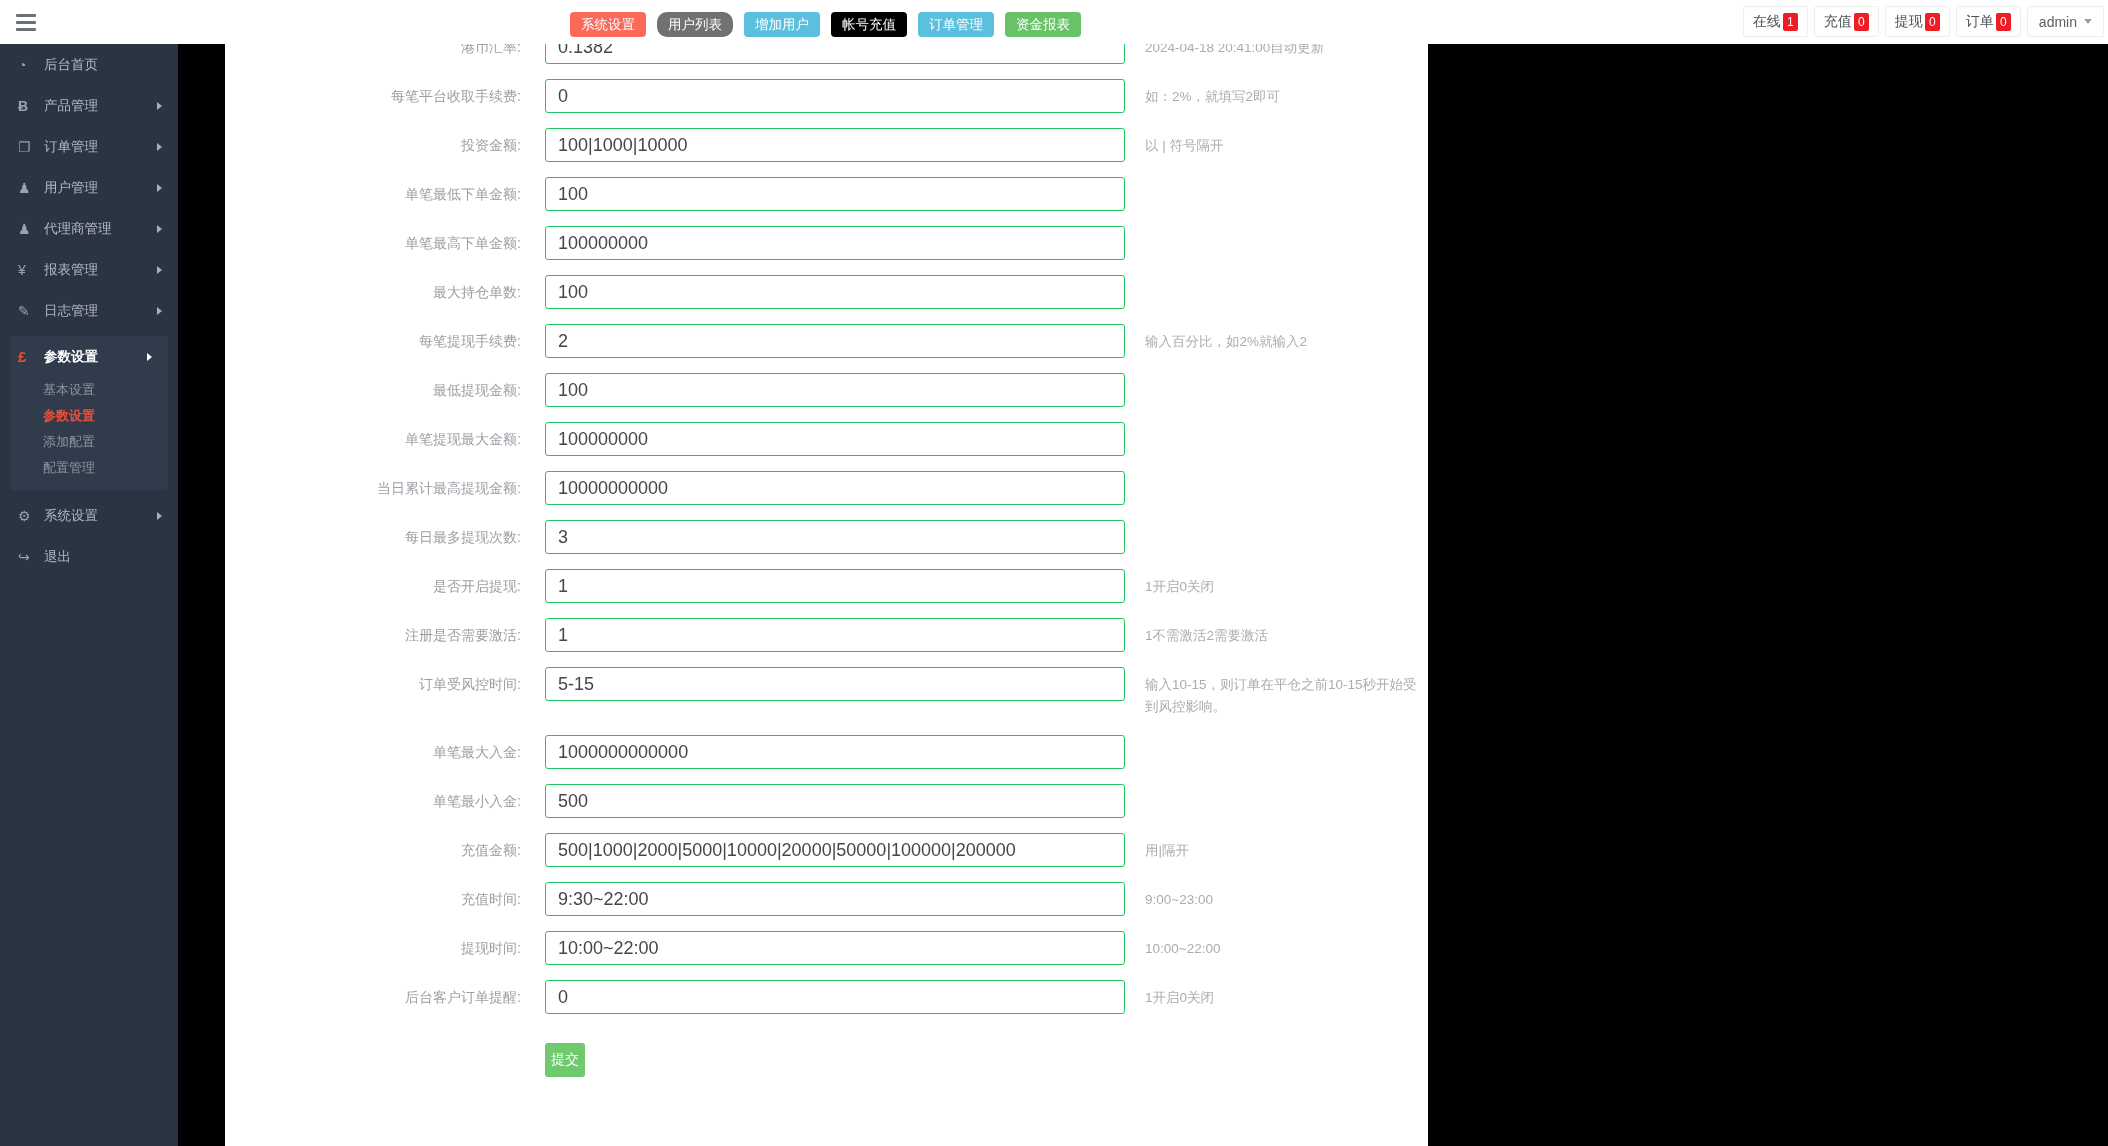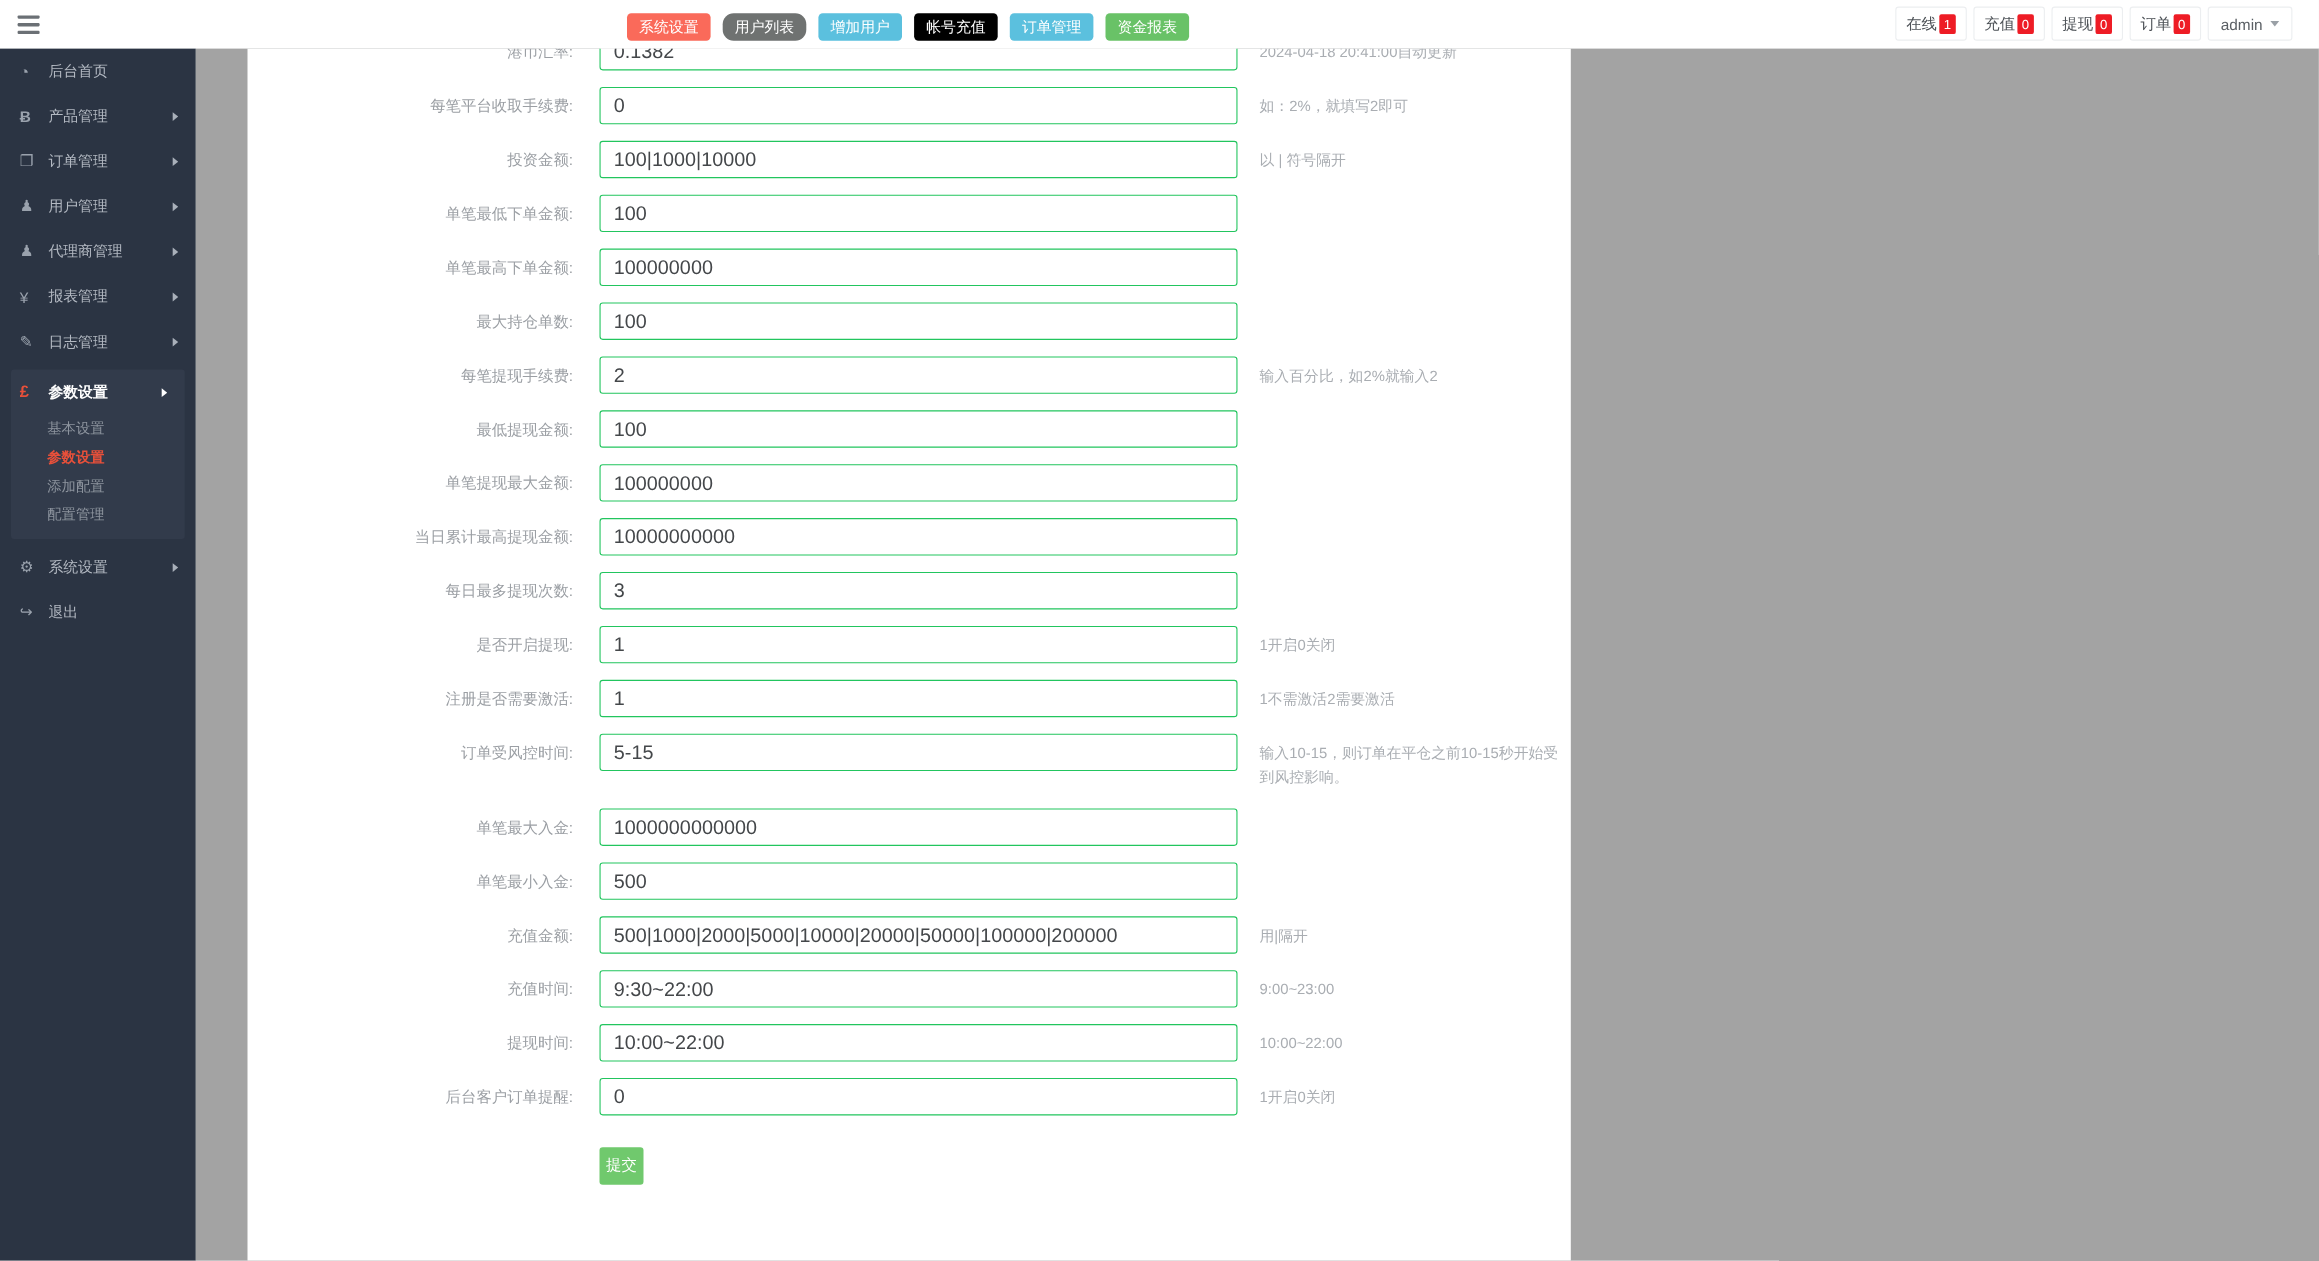--- a/index.html
+++ b/index.html
@@ -39,21 +39,21 @@
     border: none; cursor: pointer;
     font-family: "Liberation Sans", sans-serif;
     white-space: nowrap;
   }
   .tbtn.red    { background: #fa6a5a; }
   .tbtn.gray   { background: #6f7271; }
   .tbtn.blue   { background: #5bc0de; }
   .tbtn.green  { background: #69c267; }
 
   .topright {
-    position: absolute; right: 24px; top: 6px;
+    position: absolute; right: 4px; top: 6px;
     display: flex; align-items: center; gap: 6px;
   }
   .stat-pill {
     display: flex; align-items: center; gap: 2px;
     height: 31px; padding: 0 9px;
     background: #fff; border: 1px solid #eceef0; border-radius: 3px;
     font-size: 14px; color: #4c5156; cursor: pointer;
     white-space: nowrap;
   }
   .badge-red {
@@ -129,21 +129,21 @@
     color: #8d949e;
     cursor: pointer;
     white-space: nowrap;
   }
   .sub-item.current { color: #e8503a; font-weight: bold; }
 
   
   .content-area {
     position: absolute; top: 44px; left: 178px;
     width: 1930px; height: 1102px;
-    background: #a3a3a3;
+    background: #000000;
     overflow: hidden;
   }
   .card {
     position: absolute;
     left: 47px; top: 0px;
     width: 1203px;
     height: 1104px;
     background: #ffffff;
   }
   .card-inner {

